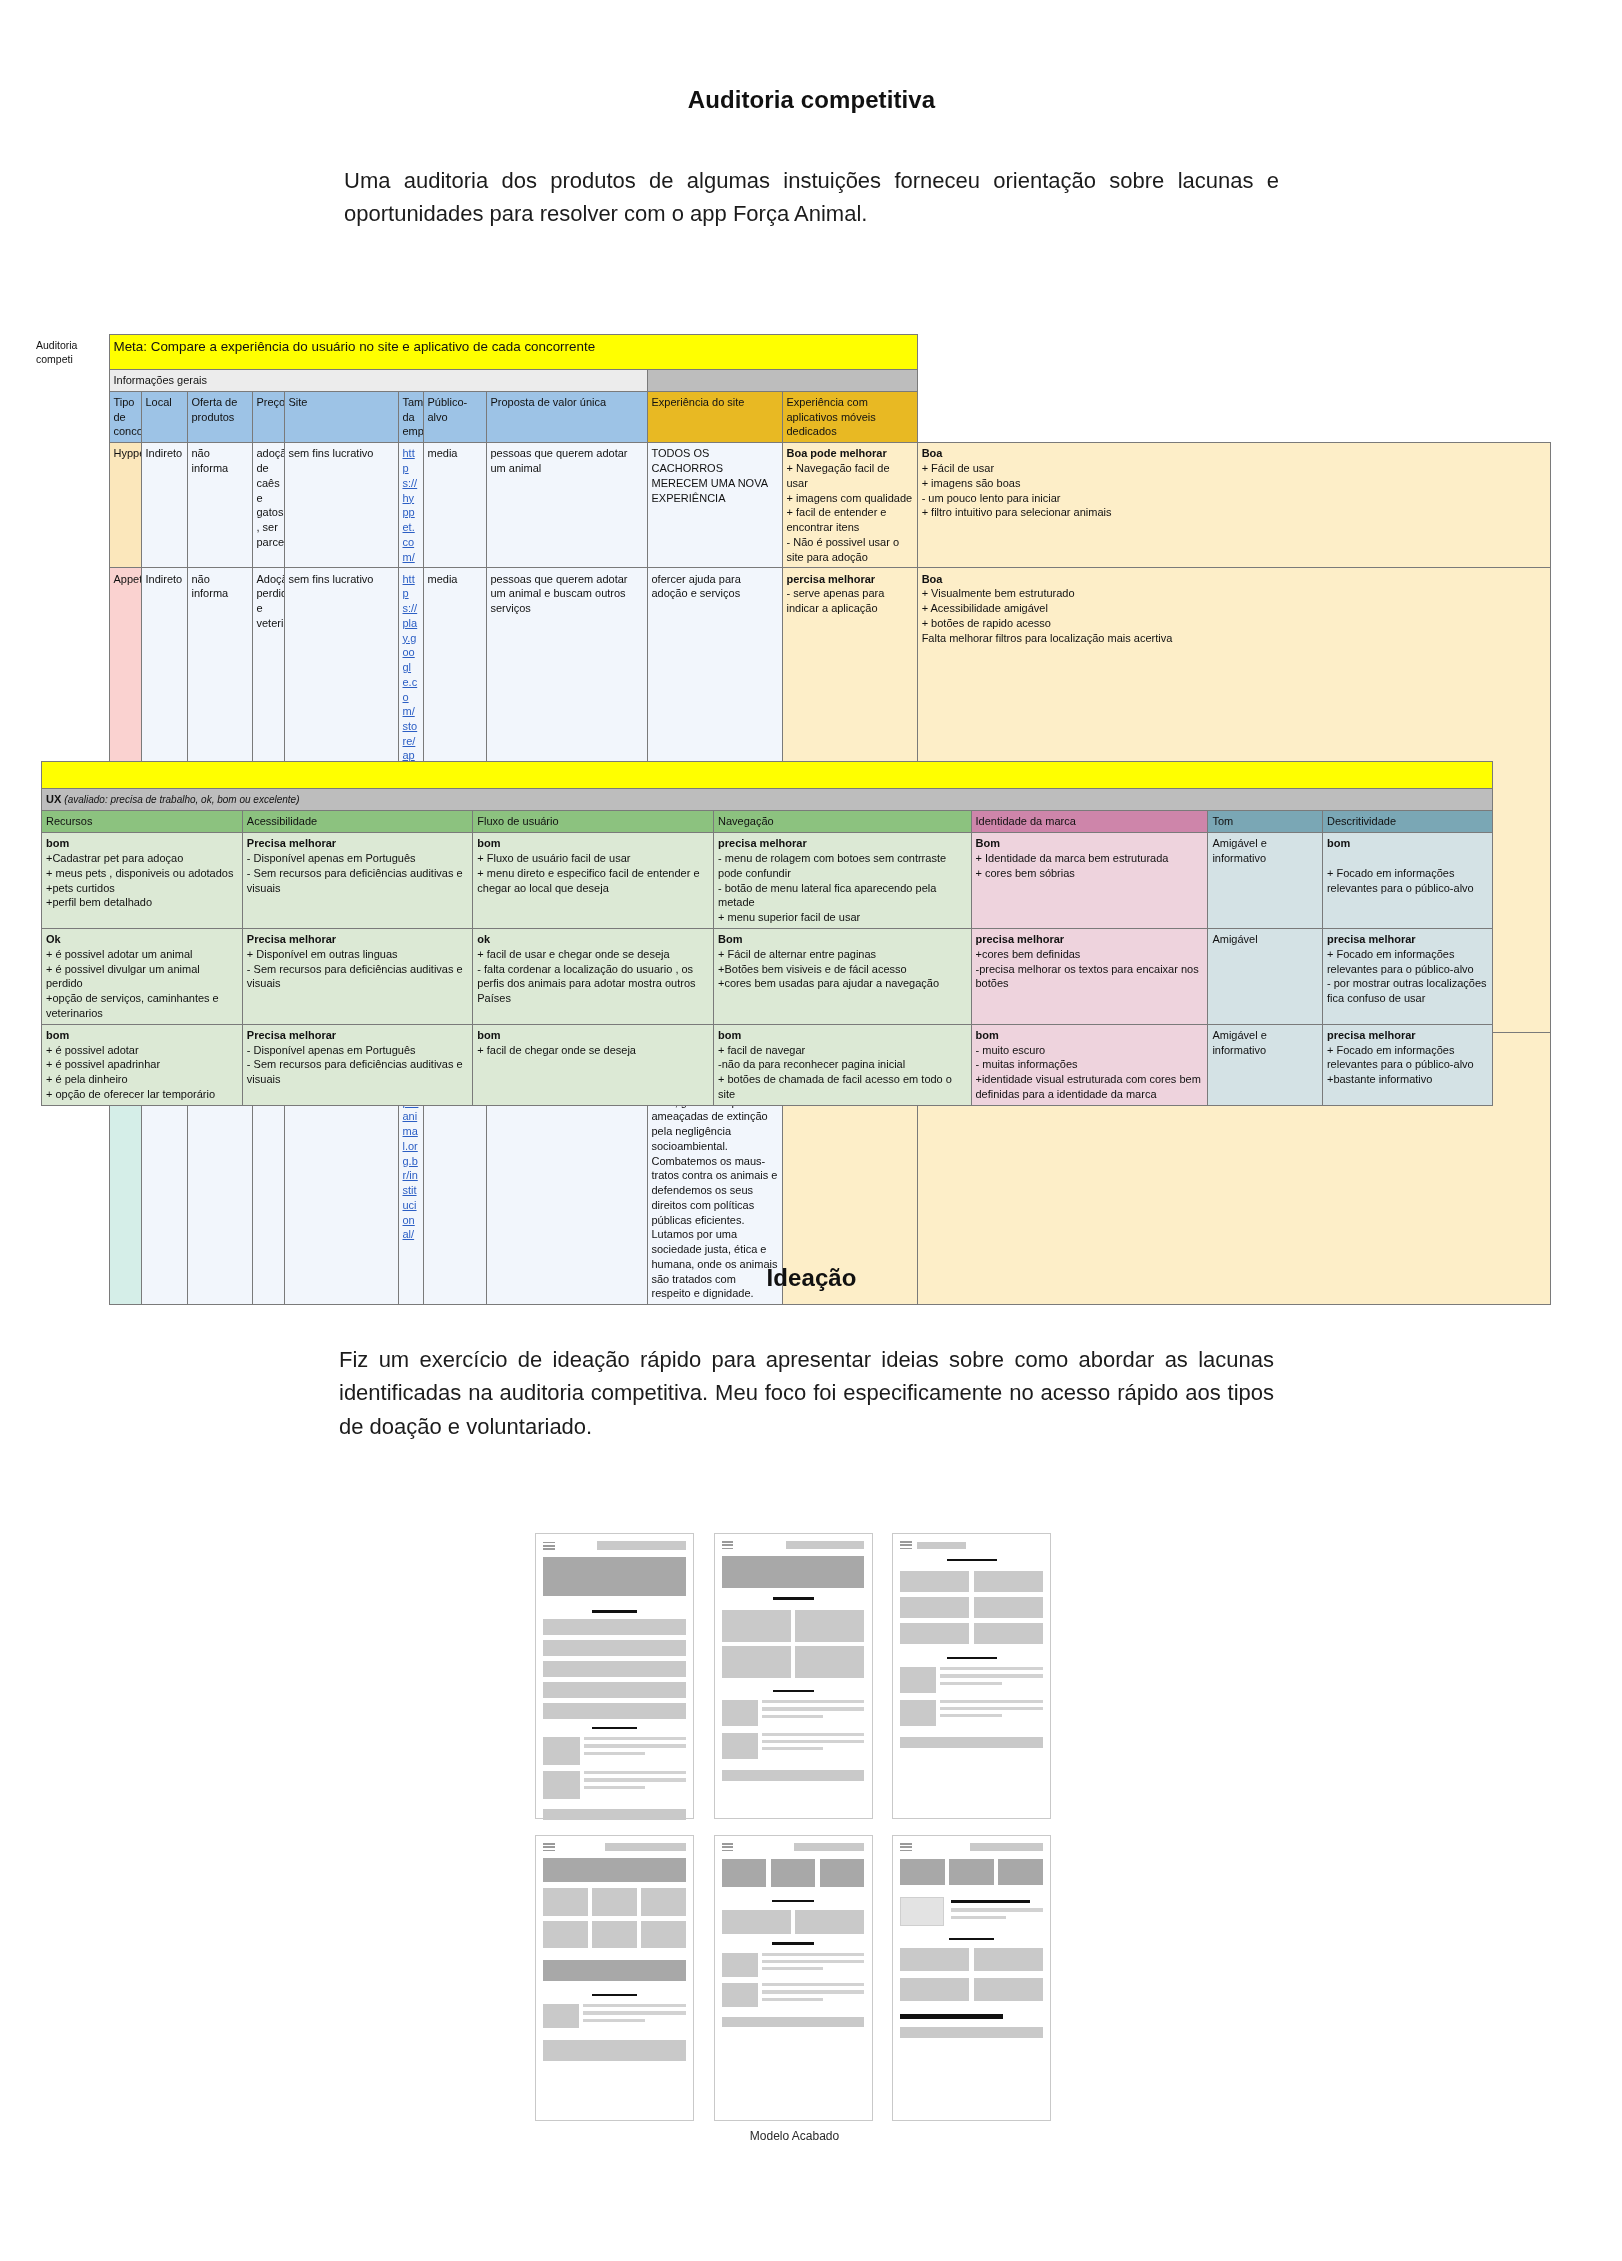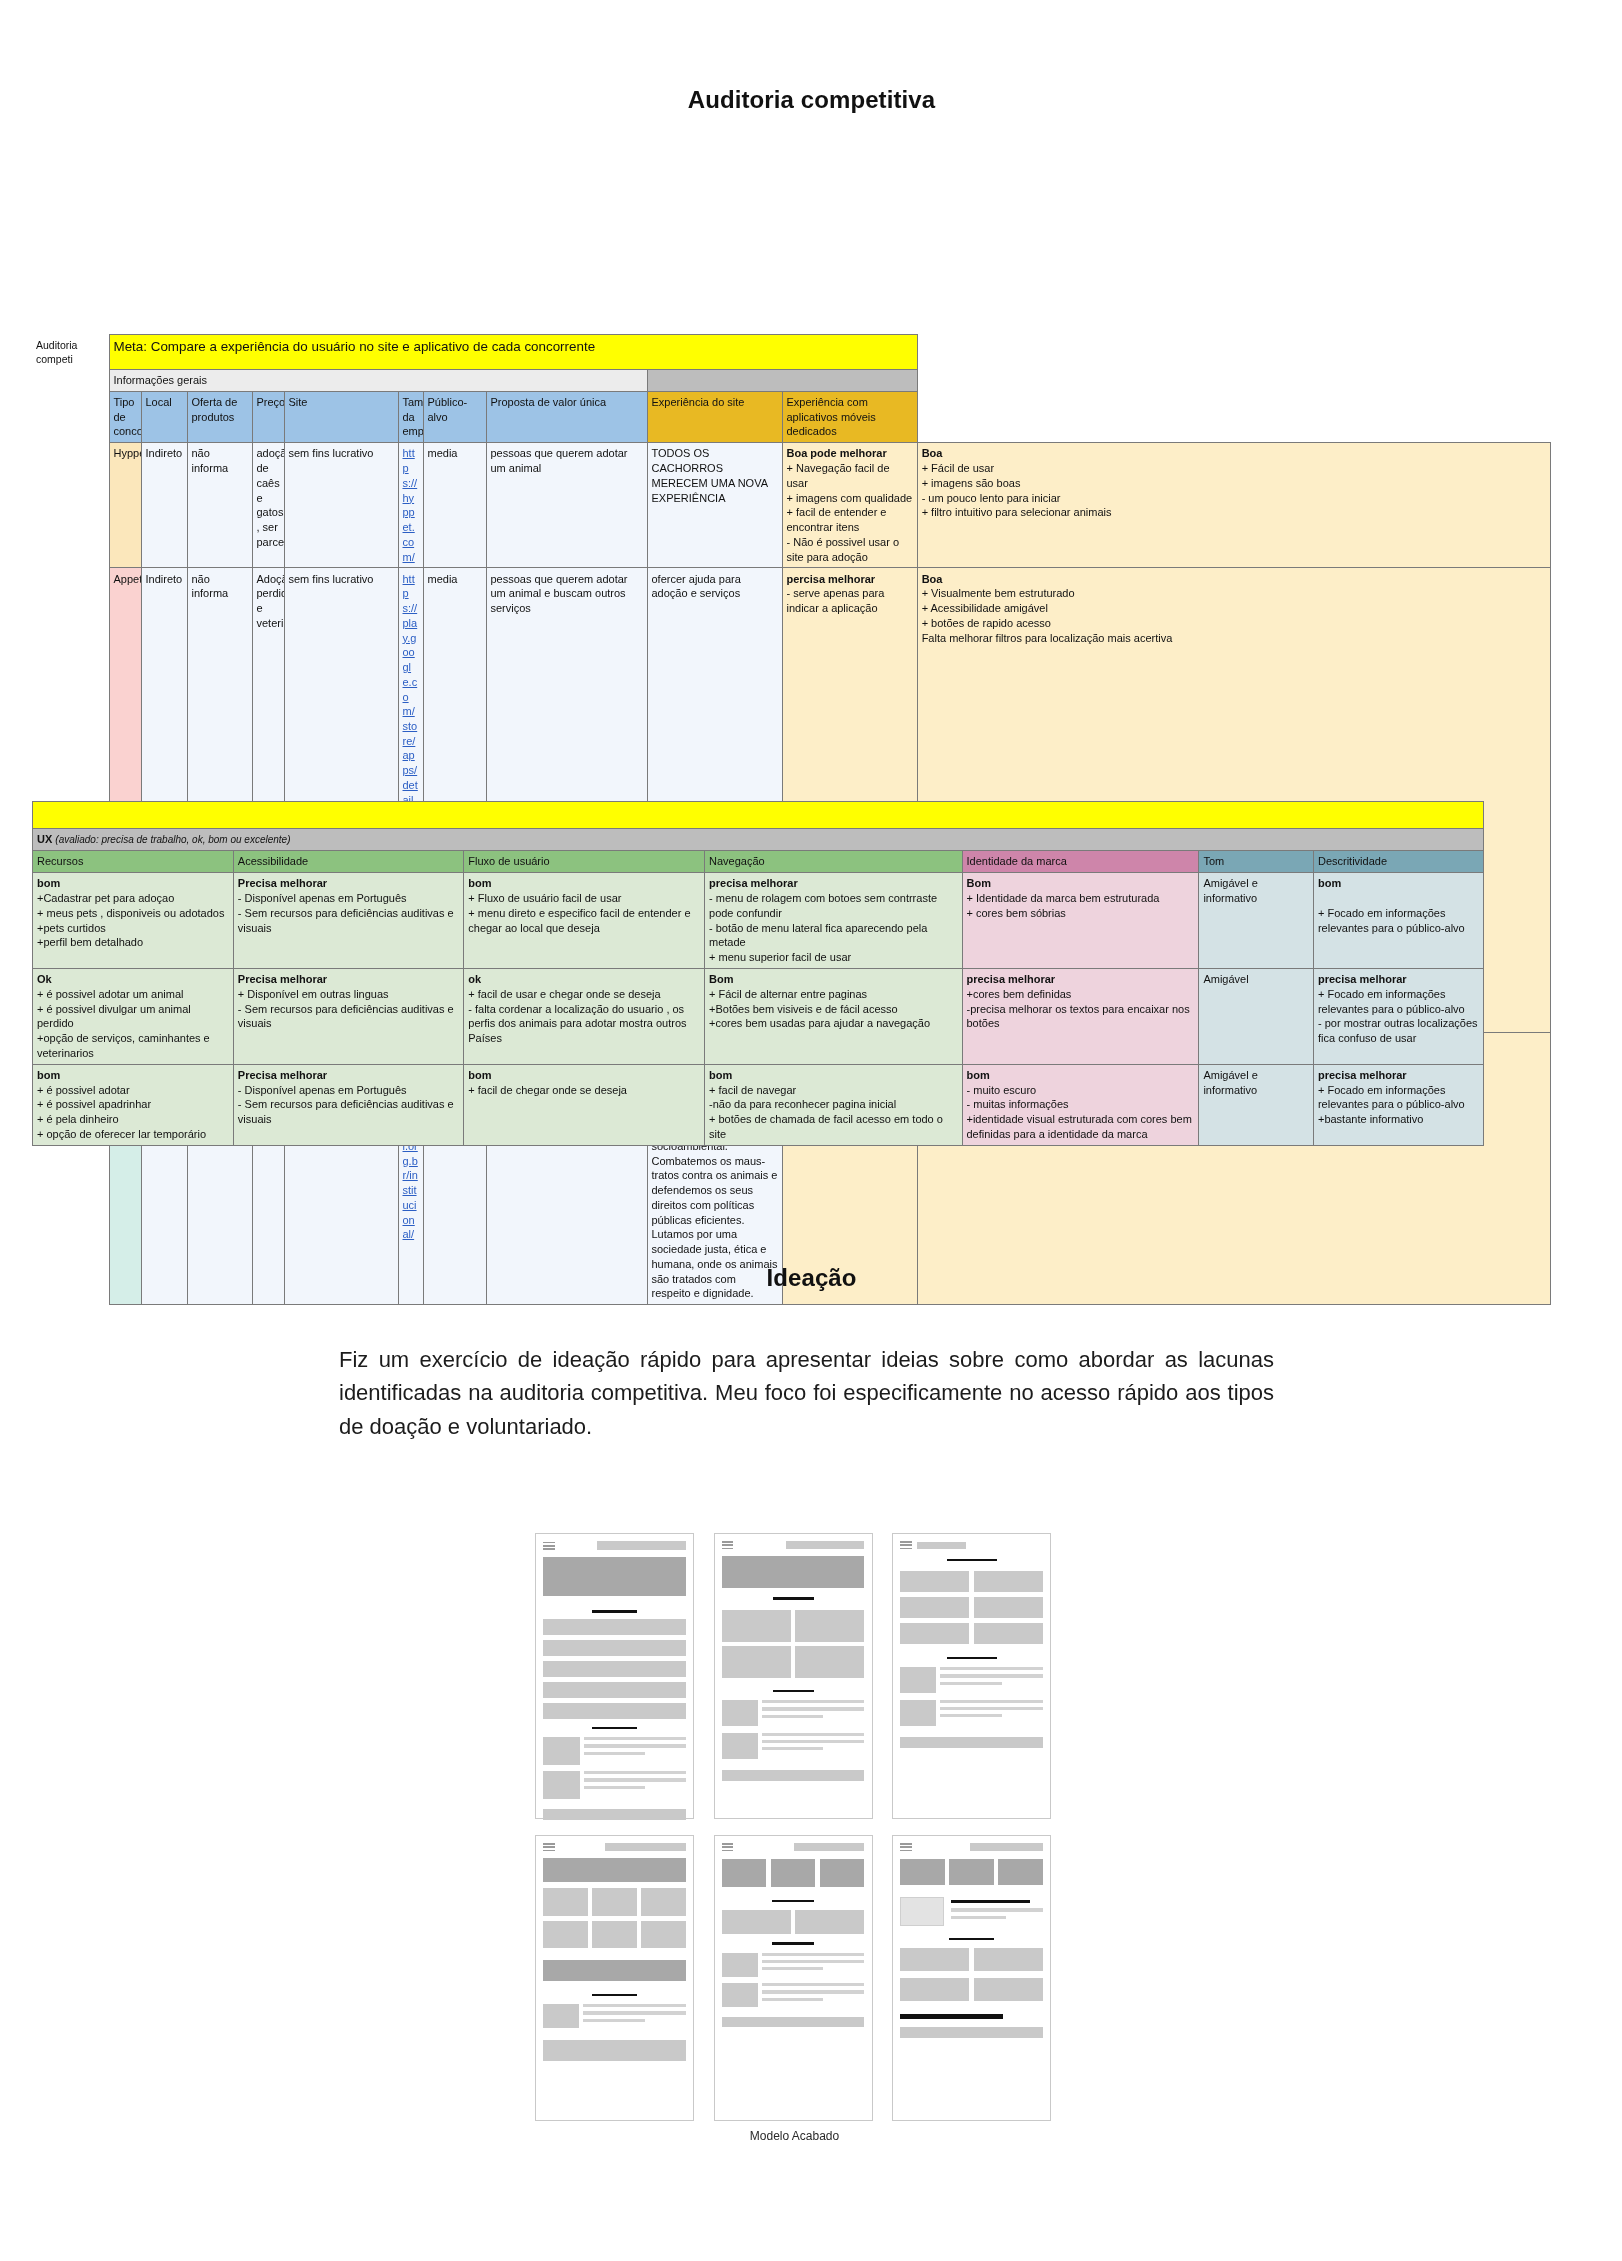--- a/index.html
+++ b/index.html
@@ -75,21 +75,21 @@
   .name-pink{ background:#fad2d0; font-weight:bold; vertical-align:middle;}
   .name-mint{ background:#d5eee8; font-weight:bold; vertical-align:middle;}
   .mid{ vertical-align:middle; }
   .lbl-left{ font-size:10.5px; color:#111; vertical-align:middle;}
   a.link{ color:#2b5ec4; text-decoration:underline; word-break:break-all; }
   .b{ font-weight:bold; }
   .ital{ font-style:italic; font-weight:normal; font-size:10px; }
 
   
   #table-competitive{ position:absolute; left:32px; top:334px; width:1519px;}
-  #table-ux{ position:absolute; left:32px; top:761px; width:1452px;margin-top:40px;}
+  #table-ux{ position:absolute; left:41px; top:761px; width:1452px;}
 
   
   #ideation{ position:absolute; left:535px; top:1533px; width:519px;}
   .wf-grid{ display:grid; grid-template-columns:repeat(3,159px); gap:16px 19.5px; }
   .wf{
     background:#ffffff;
     border:0.8px solid #c9c9c9;
     height:286px;
     padding:7.3px 7.3px 7.3px 7.3px;
     box-sizing:border-box;
@@ -105,20 +105,21 @@
   .row{ display:flex; gap:4px; }
   .cap{ text-align:center; font-size:12px; color:#2a2a2a; margin-top:8px;}
 </style>
 </head>
 <body>
 
 <div class="page">
 
   <div class="sec-title" id="title-audit">Auditoria competitiva</div>
 
+  <p class="lead" id="lead-audit">Uma auditoria dos produtos de algumas instuições forneceu orientação sobre lacunas e oportunidades para resolver com o app Força Animal.</p>
 
   <div id="table-competitive">
     <table class="sheet" width="1519">
       <colgroup>
         <col style="width:77px">
           <col style="width:32px">
           <col style="width:46px">
         <col style="width:65px">
           <col style="width:32px">
           <col style="width:114px">

